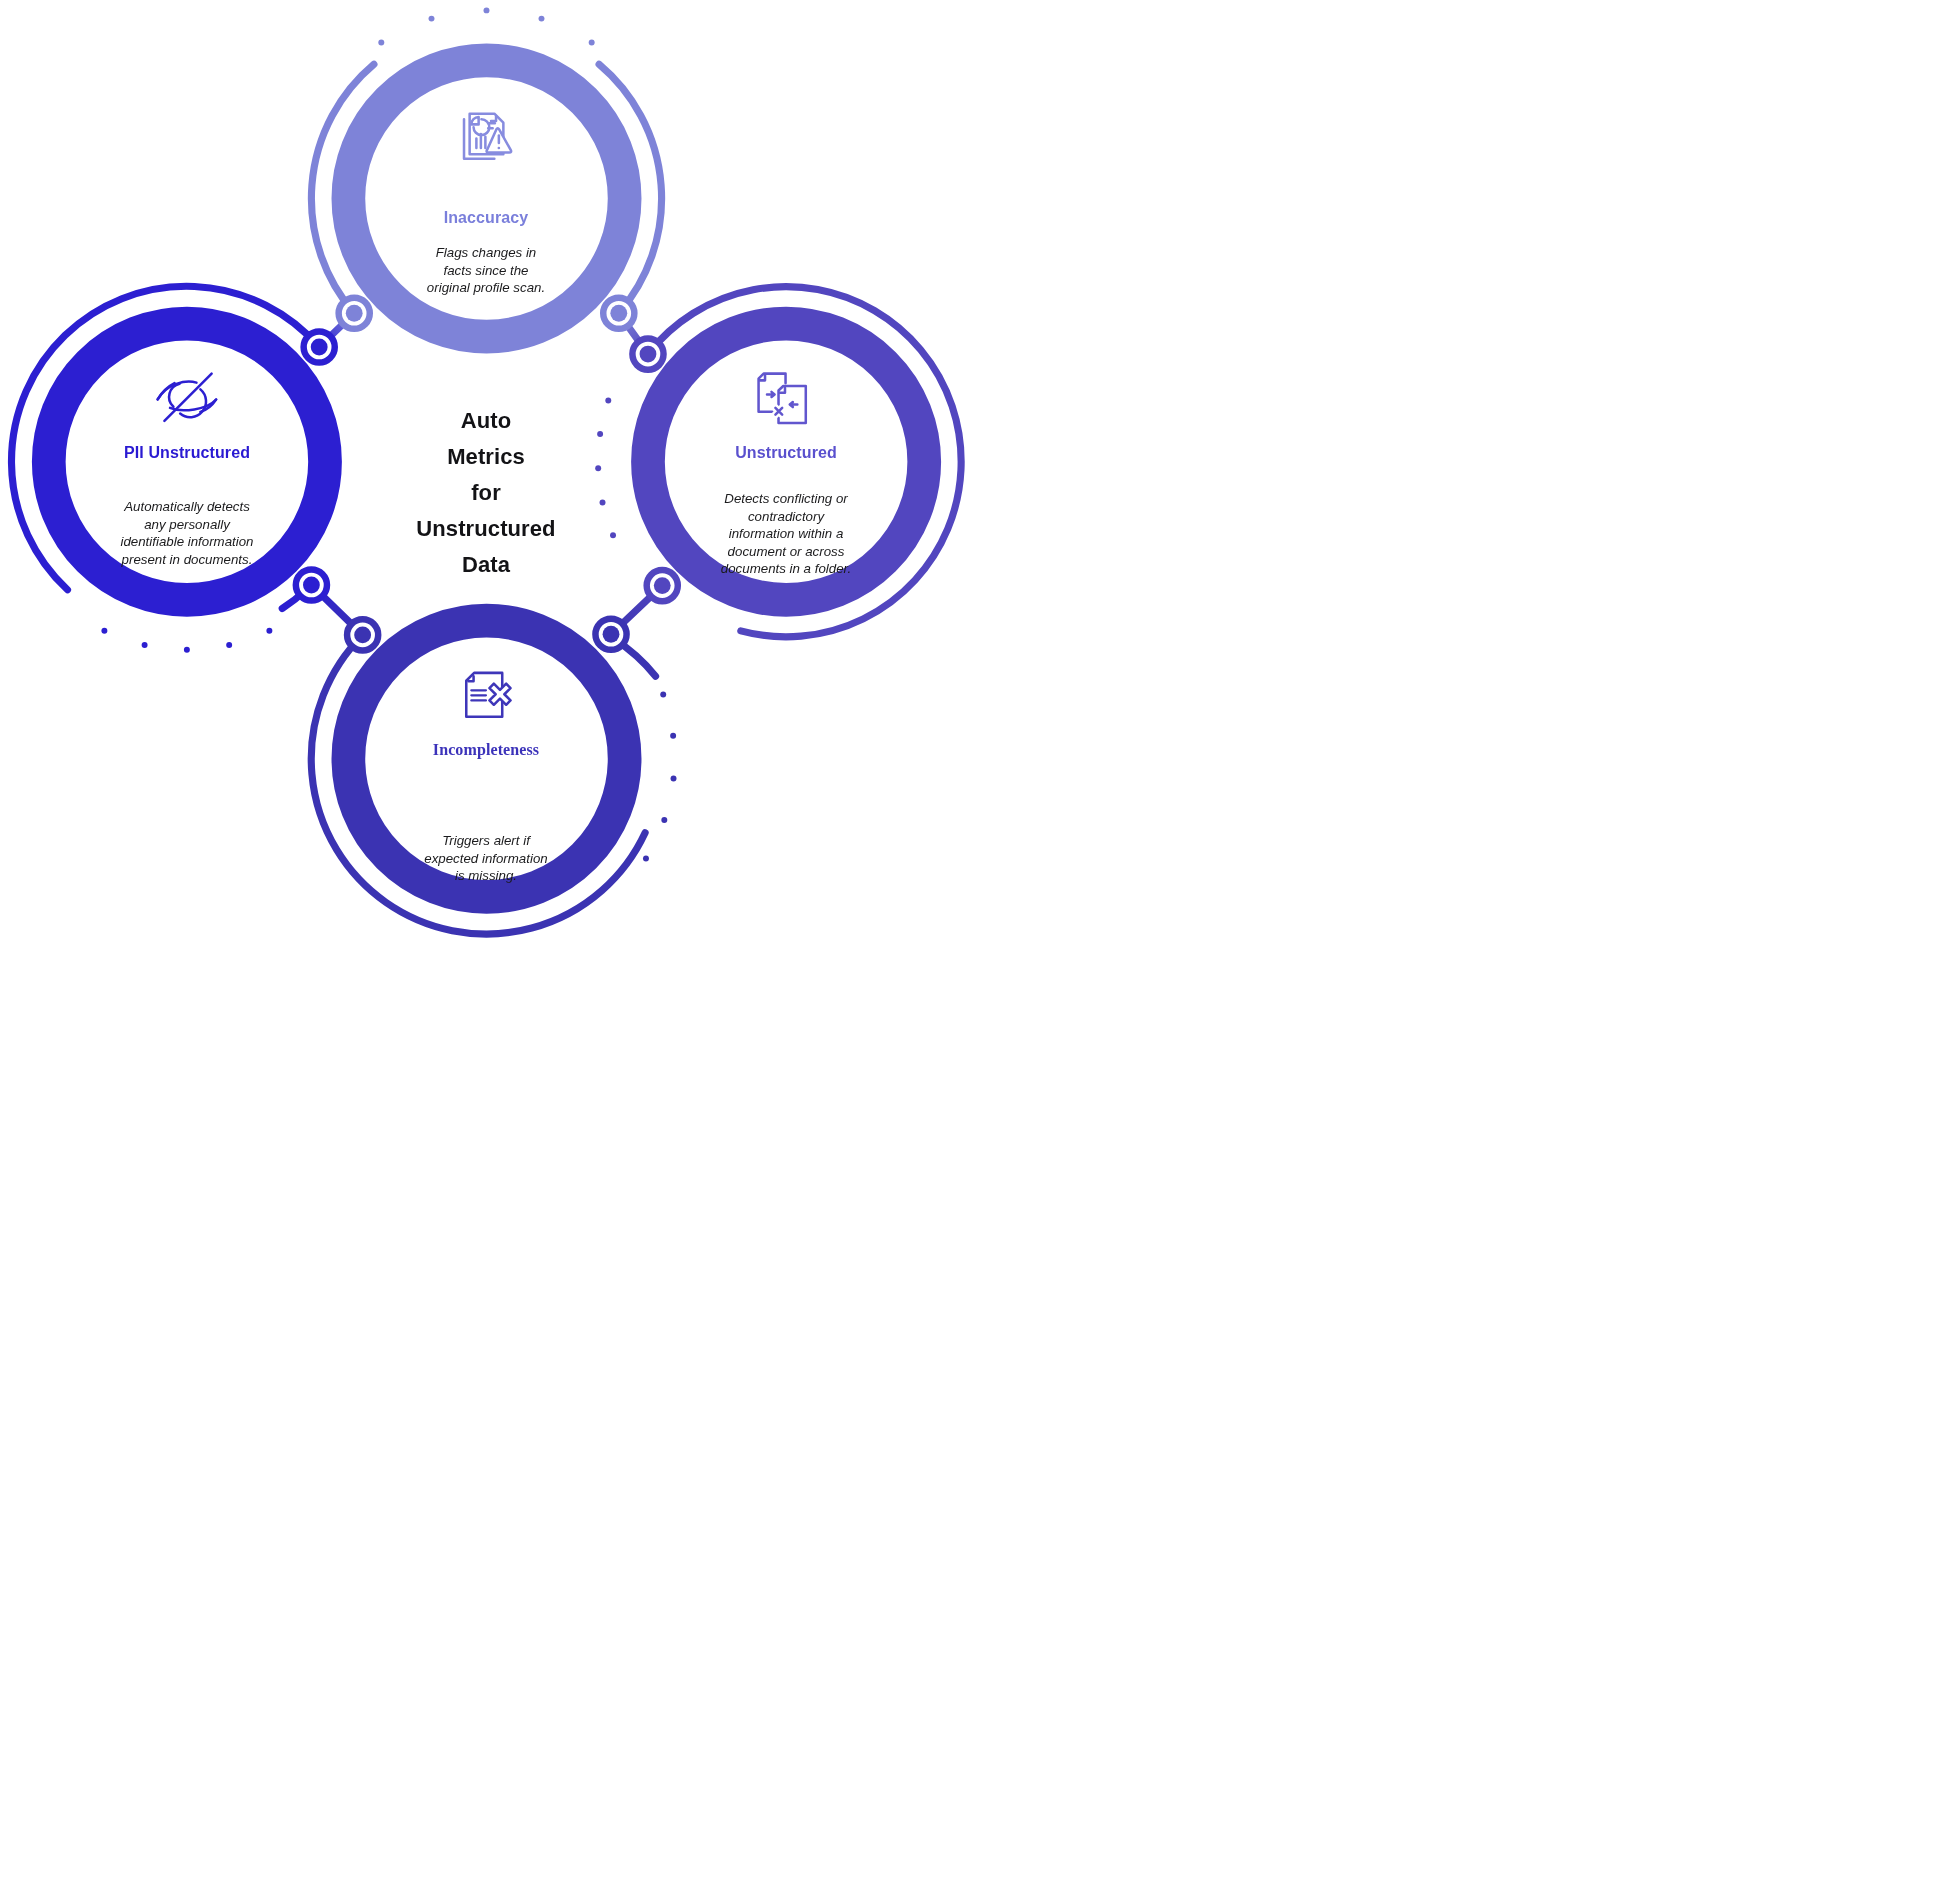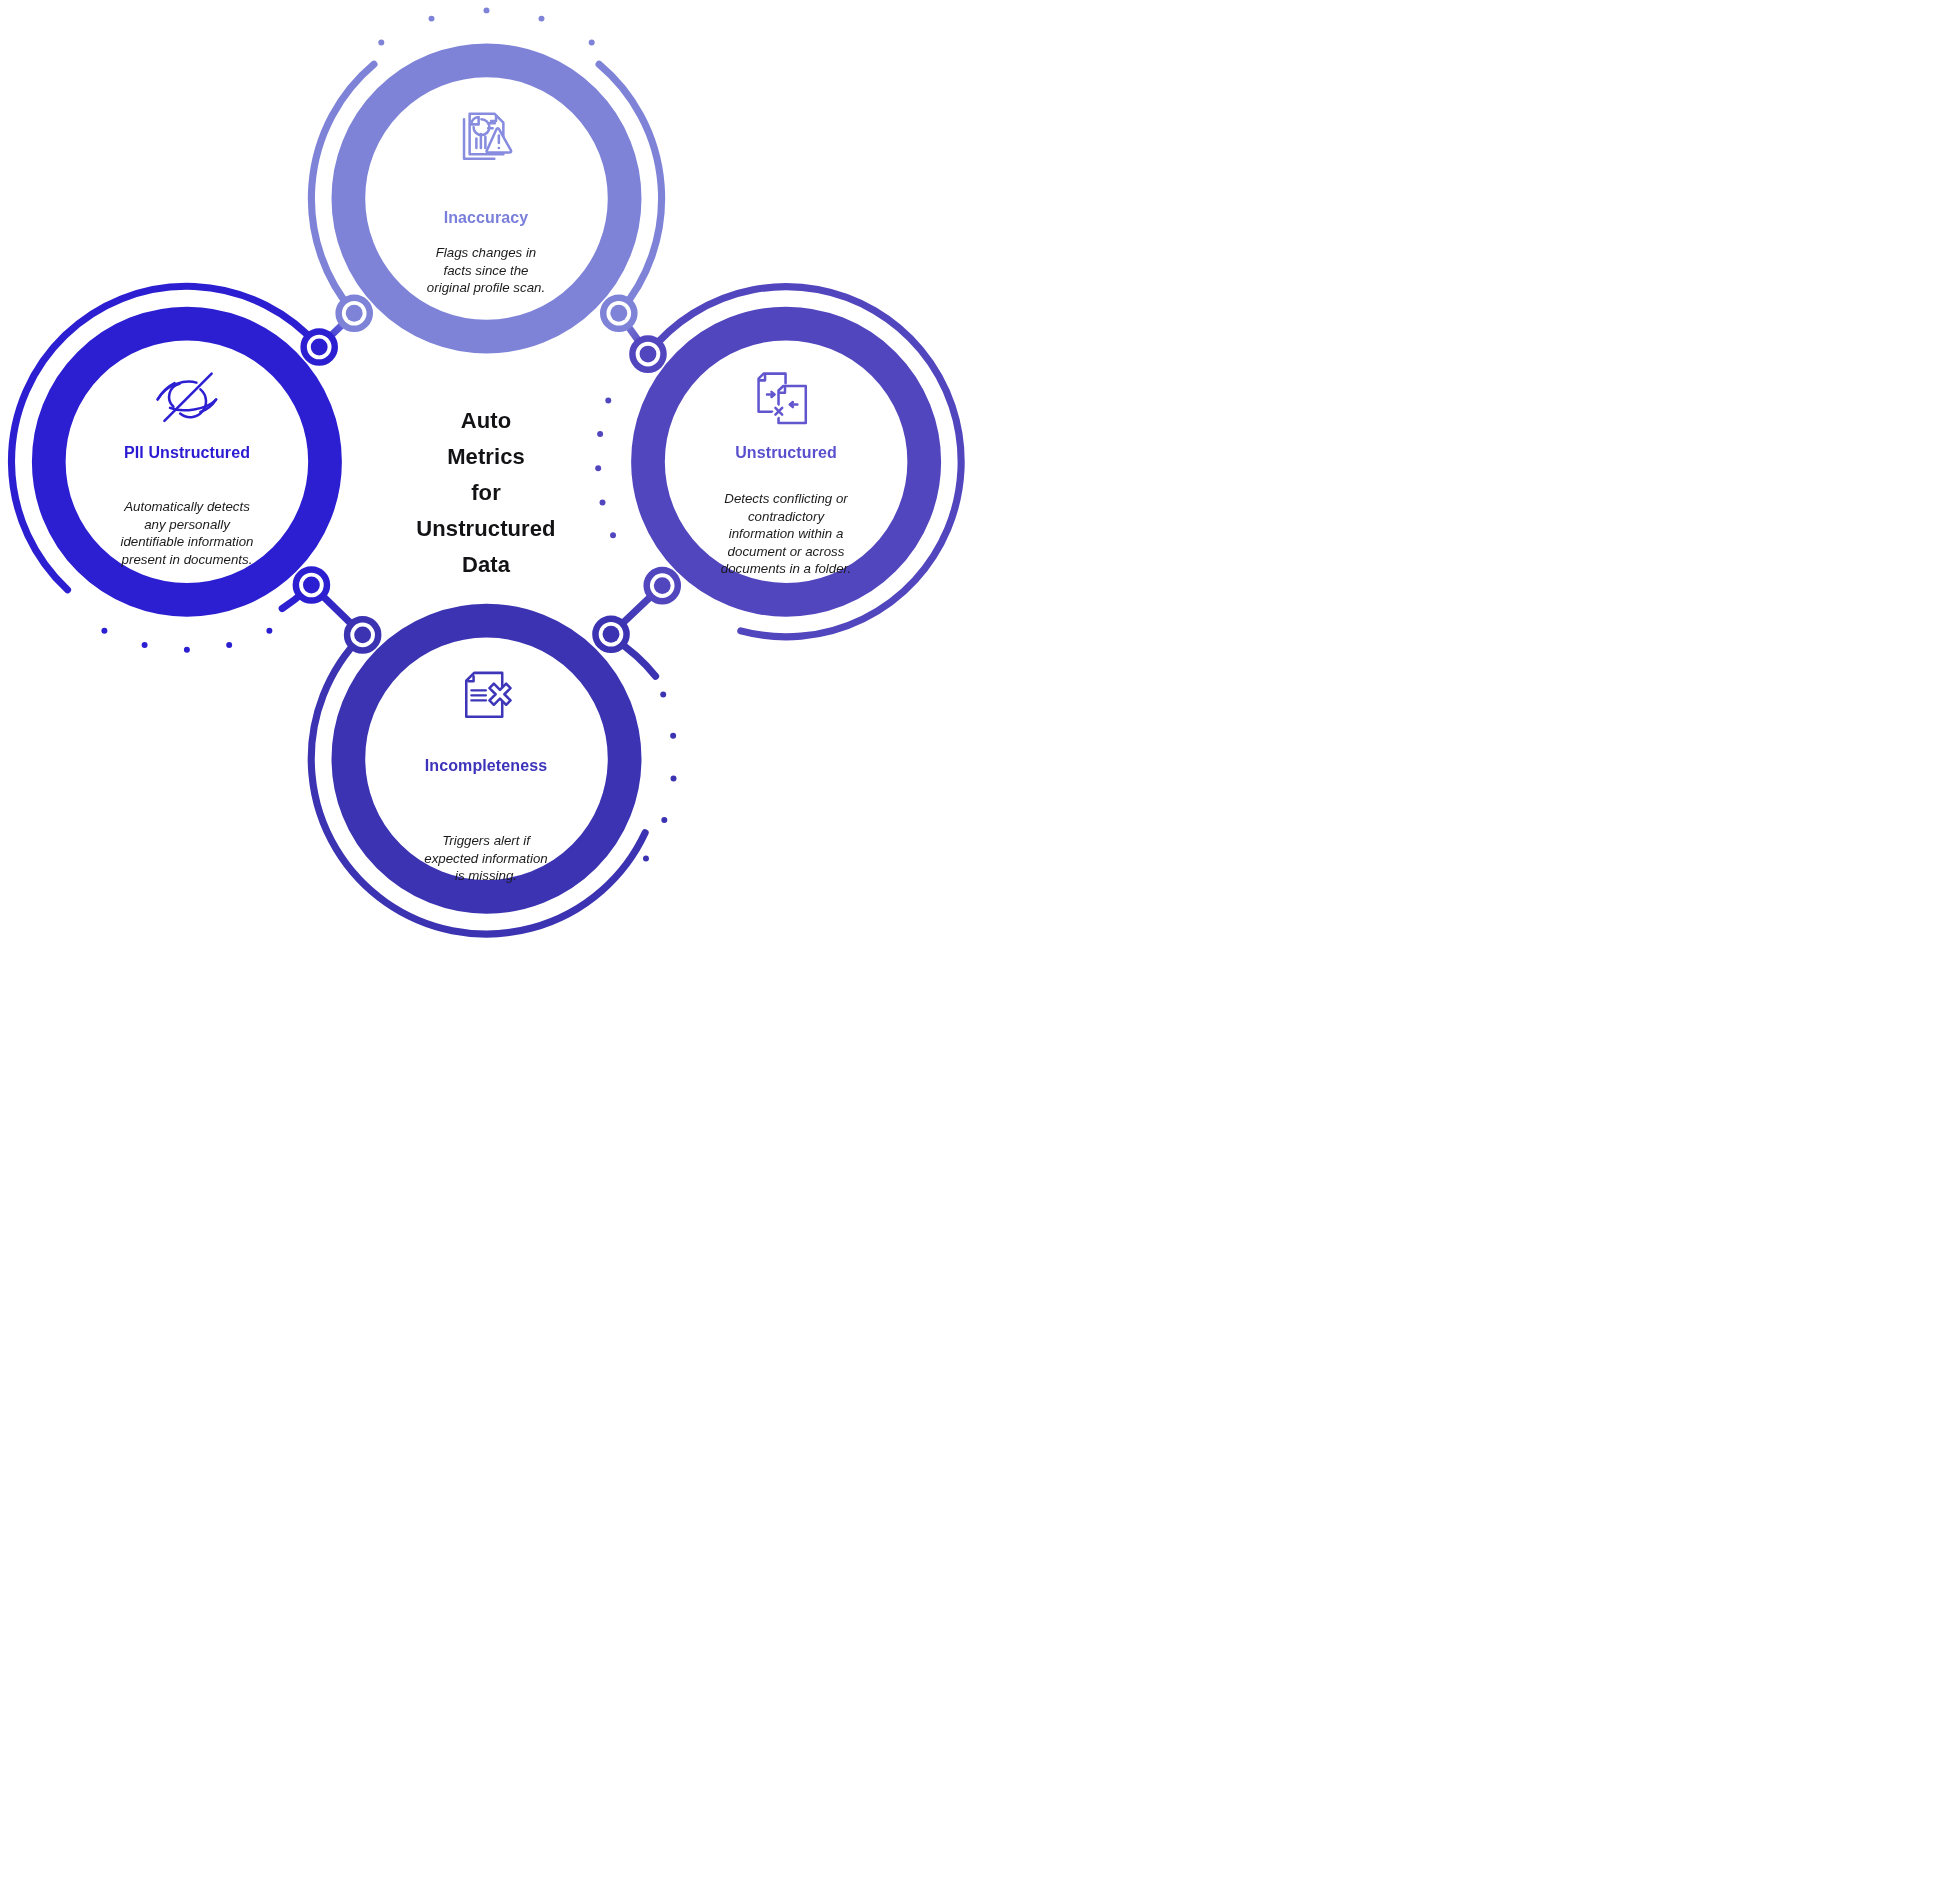--- a/index.html
+++ b/index.html
@@ -202,21 +202,21 @@
 information within a
 document or across
 documents in a folder.</div>
 
   <div class="metric-title" style="left: 51px; top: 443px; --c: #2A1AD2;">PII Unstructured</div>
   <div class="metric-desc" style="left: 64px; top: 498px; --c: #1B1B1D;">Automatically detects
 any personally
 identifiable information
 present in documents.</div>
 
-  <div class="metric-title" style="left: 350px; top: 756px; --c: #3C33BA;">Incompleteness</div>
+  <div class="metric-title" style="left: 350px; top: 740px; font-family: Liberation Serif, serif; --c: #3C33BA;">Incompleteness</div>
   <div class="metric-desc" style="left: 363px; top: 804px; margin-top: 28px; --c: #1B1B1D;">Triggers alert if
 expected information
 is missing.</div>
 
   <div class="center-title" style="--c: #131316;">Auto
 Metrics
 for
 Unstructured
 Data</div>
 </div>

